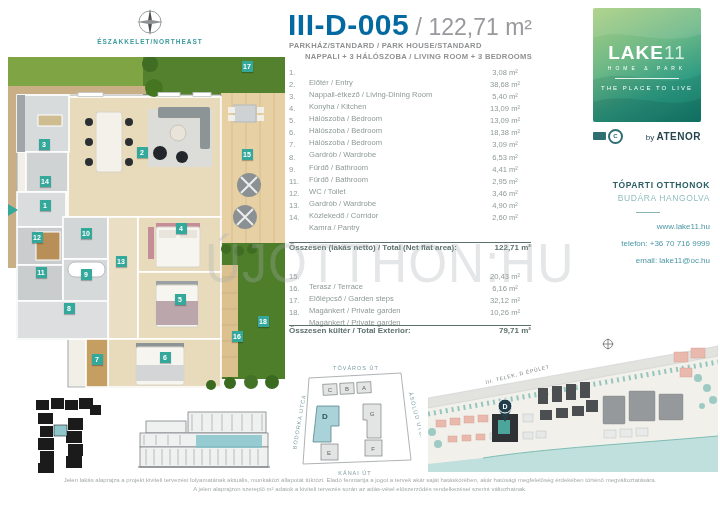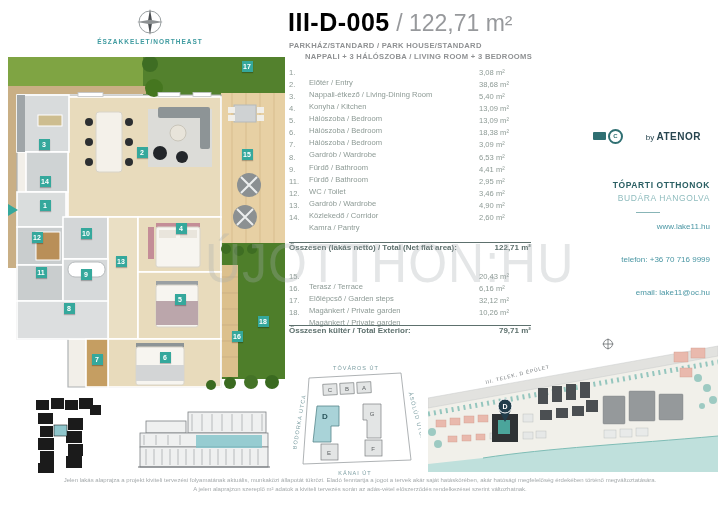--- a/index.html
+++ b/index.html
@@ -12,29 +12,29 @@
   .compass-label{font-size:6.5px;letter-spacing:1px;color:#3f9ba0;margin-top:2px;font-weight:bold;}
 
   
   #plan-area{left:8px;top:57px;width:277px;height:340px;}
   .badge{position:absolute;width:11px;height:11px;background:#35a89c;color:#fff;
          font-size:7px;font-weight:bold;line-height:11px;text-align:center;
          box-shadow:0 1px 1px rgba(0,0,0,.25);}
 
   
   .title{left:288px;top:8px;width:290px;white-space:nowrap;}
-  .title .code{font-size:25px;font-weight:bold;color:#000000;letter-spacing:.5px;}
+  .title .code{font-size:30px;font-weight:bold;color:#0369a1;letter-spacing:.5px;}
   .title .sep{font-size:23px;color:#97999c;font-weight:300;}
   .title .area{font-size:23px;color:#97999c;font-weight:300;}
   .subtitle{left:289px;width:260px;font-size:7.6px;font-weight:bold;color:#8f9193;letter-spacing:.3px;}
   .list{left:289px;width:242px;}
   .lrow{display:flex;height:12.15px;align-items:center;font-size:7.6px;color:#8d9a95;}
   .c-no{width:20px;}
   .c-name{flex:1;margin-top:20px;}
-  .c-val{width:52px;text-align:left;}
+  .c-val{width:52px;text-align:center;}
   .total-row{display:flex;font-size:8px;font-weight:bold;color:#5d706d;
              border-top:1px solid #5d706d;}
   .total-row .t-label{flex:1;}
   .watermark{left:205px;top:234px;width:340px;font-size:50px;font-weight:400;
              color:rgba(165,172,174,.30);letter-spacing:1px;white-space:nowrap;
              transform:scaleY(1.12);pointer-events:none;z-index:5;}
 
   
   .logo-card{left:593px;top:8px;width:108px;height:114px;border-radius:2px;overflow:hidden;
              background:linear-gradient(155deg,#a9cf81 0%,#6db887 40%,#2f9c83 70%,#15806f 100%);}
@@ -50,21 +50,21 @@
   .cert-box{width:13px;height:8px;background:#2f6f72;border-radius:1px;}
   .cert-circle{width:11px;height:11px;border:2px solid #2f6f72;border-radius:50%;
                font-size:6px;line-height:11px;text-align:center;color:#2f6f72;font-weight:bold;}
   .byline{font-size:8px;color:#27454f;white-space:nowrap;}
   .byline b{font-size:10px;letter-spacing:.5px;}
   .contact{left:585px;top:180px;width:125px;text-align:right;}
   .ct-h1{font-size:8.5px;font-weight:bold;color:#2a5f63;letter-spacing:.6px;}
   .ct-h2{font-size:8.5px;color:#8fbcbe;letter-spacing:.6px;margin-top:3px;}
   .ct-div{width:24px;height:1px;background:#88b5b7;margin:9px auto;}
   .ct-link{font-size:8px;color:#4b97a4;margin-top:0;}
-  .ct-link + .ct-link{margin-top:24px;}
+  .ct-link + .ct-link{margin-top:8px;}
 
   
   .disclaimer{left:0;top:476px;width:720px;text-align:center;font-size:6px;
               line-height:8.5px;color:#a5aaac;}
   svg text{font-family:"Liberation Sans",sans-serif;}
 </style>
 </head>
 <body>
 
 <div class="page">
@@ -295,20 +295,33 @@
         <span class="c-val">10,26 m²</span>
       </div>
     </div>
   <div class="abs list total-row" style="top:325px;">
     <span class="t-label">Összesen kültér / Total Exterior:</span>
     <span>79,71 m²</span>
   </div>
 
   <div class="abs watermark">ÚJOTTHON:HU</div>
 
+  <div class="abs logo-card">
+    <svg width="108" height="114" viewBox="0 0 108 114" style="position:absolute;left:0;top:0;">
+      <path d="M0,30 C30,18 70,40 108,26 L108,0 L0,0 Z" fill="rgba(255,255,255,0.10)"></path>
+      <path d="M0,72 C36,58 72,84 108,66 L108,114 L0,114 Z" fill="rgba(0,60,50,0.10)"></path>
+      <path d="M0,94 C40,82 76,104 108,90 L108,114 L0,114 Z" fill="rgba(0,45,40,0.12)"></path>
+    </svg>
+    <div class="logo-inner">
+      <div class="logo-main"><span>LAKE</span><span class="logo-num">11</span></div>
+      <div class="logo-sub">HOME &amp; PARK</div>
+      <div class="logo-div"></div>
+      <div class="logo-tag">THE PLACE TO LIVE</div>
+    </div>
+  </div>
 
   <div class="abs byline-row">
     <div class="certs">
       <div class="cert-box"></div>
       <div class="cert-circle">C</div>
     </div>
     <div class="byline"><span>by </span><b>ATENOR</b></div>
   </div>
 
   <div class="abs contact">

